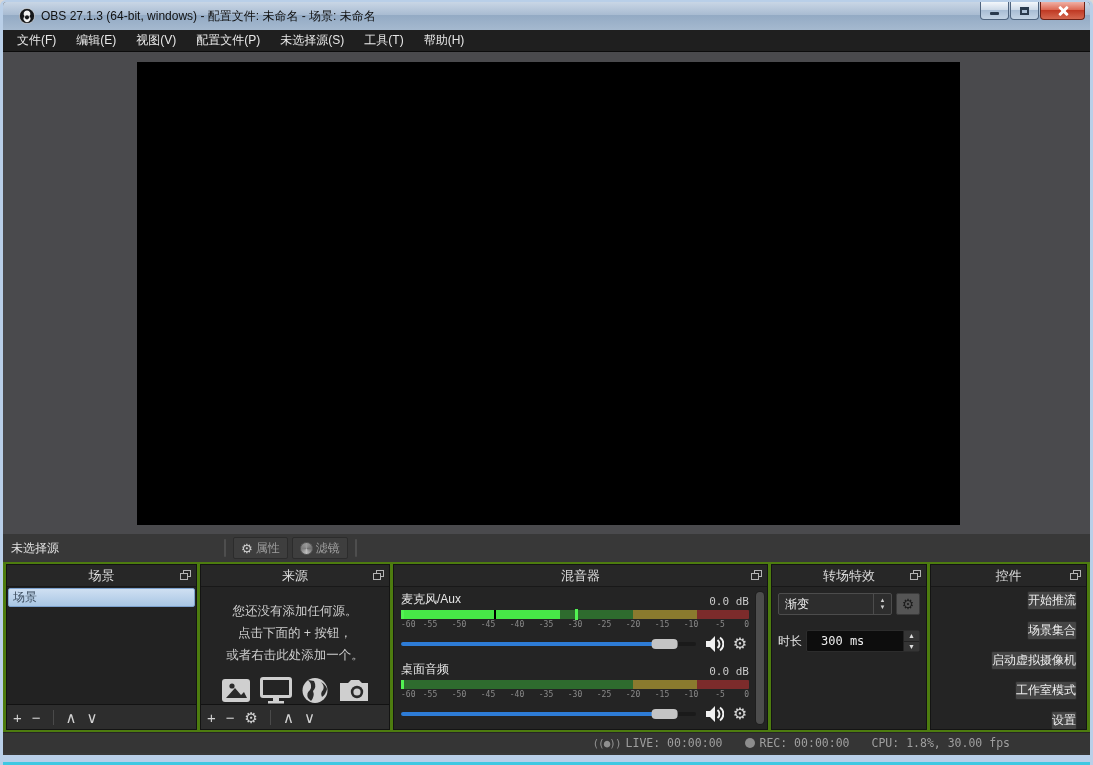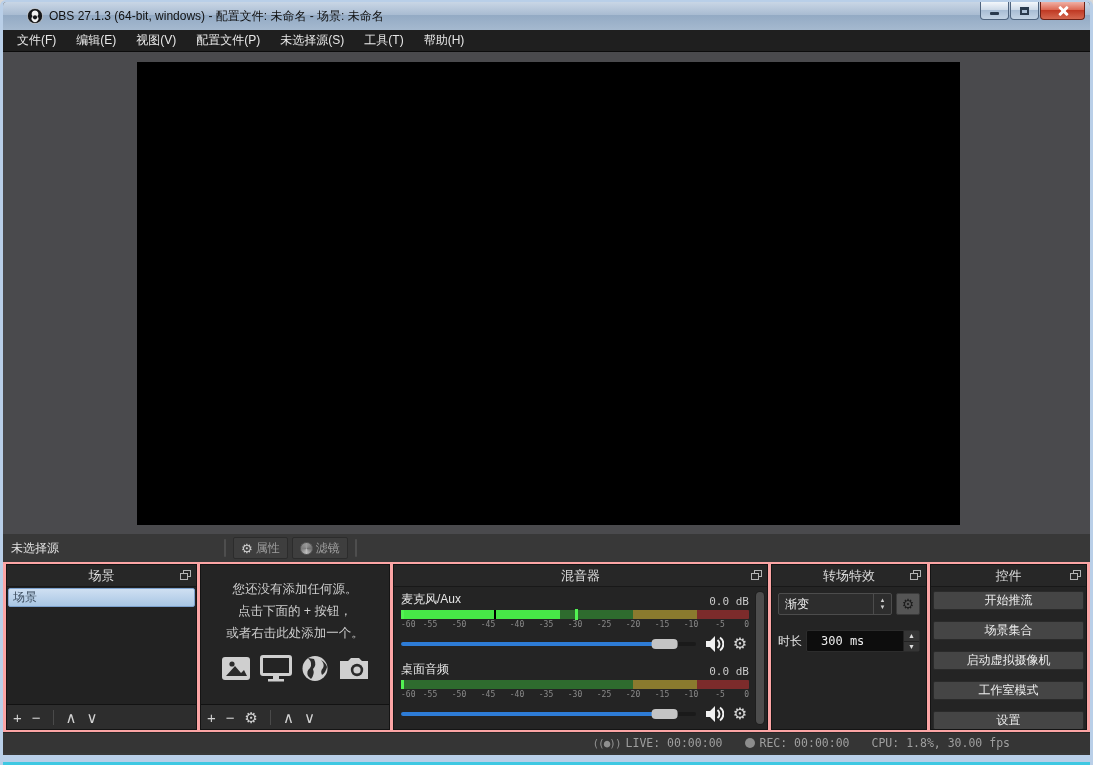--- a/index.html
+++ b/index.html
@@ -3,21 +3,21 @@
 <meta charset="utf-8">
 <style>
   * { margin:0; padding:0; box-sizing:border-box; }
   body { background:#d8d8d8; font-family:"Liberation Sans","DejaVu Sans",sans-serif; }
   .window{ width:1093px; height:765px; position:relative; background:#383838;
     border-left:3px solid #b9cfe8; border-right:3px solid #b9cfe8; border-top:2px solid #b9cfe8;
     border-radius:6px 6px 0 0; overflow:hidden; }
 
   
   .titlebar{ height:28px; background:linear-gradient(#c9d6e5 0%, #a9bcd2 45%, #93aac4 46%, #a5b9cf 100%);
-    display:flex; align-items:center; padding-left:24px; position:relative; }
+    display:flex; align-items:center; padding-left:16px; position:relative; }
   .titlebar .obs-logo{ width:16px; height:16px; margin-right:6px; flex:0 0 auto; }
   .titlebar .title-text{ font-size:12px; color:#111; white-space:nowrap; }
   .winbtns{ position:absolute; top:0; right:5px; display:flex; }
   .winbtn{ width:29px; height:18px; border:1px solid #50657f; border-top:none;
     border-radius:0 0 4px 4px; background:linear-gradient(#f3f7fb, #cfdbe9 45%, #a9bdd4 50%, #c4d4e5);
     display:flex; align-items:center; justify-content:center; margin-left:1px; }
   .winbtn.close{ width:45px; background:linear-gradient(#f0b0a5, #dd6a55 45%, #c03a24 50%, #d4674f); border-color:#6e2014; }
   .glyph-min{ width:9px; height:3px; background:#2a3a4d; border-radius:1px; margin-top:6px;}
   .glyph-max{ width:9px; height:8px; border:2px solid #2a3a4d; border-top-width:3px; background:transparent;}
   .glyph-close{ position:relative; width:10px; height:10px;}
@@ -37,21 +37,21 @@
   .source-status{ color:#e2e2e2; font-size:12px; margin-left:8px; }
   .st-group{ position:absolute; left:216px; display:flex; align-items:center; height:22px; }
   .st-sep{ width:2px; height:18px; background:#4e4e4e; margin:0 5px; border-radius:1px;}
   .st-btn{ display:flex; align-items:center; gap:3px; background:#3e3e3e; border:1px solid #2c2c2c; border-radius:2px;
     height:22px; padding:0 7px; color:#9d9d9d; font-size:12px; margin:0 2px;}
   .st-btn .g{ font-size:13px; color:#cfcfcf; line-height:1;}
   .filter-wheel{ width:13px; height:13px; border-radius:50%;
     background:conic-gradient(#9a9a9a,#6e6e6e,#bdbdbd,#7d7d7d,#9a9a9a); border:1px solid #5a5a5a;}
 
   
-  .docks{ height:170px; background:#fca5a5; display:flex; gap:3px; padding:2px 3px; }
+  .docks{ height:170px; background:#4d7c0f; display:flex; gap:3px; padding:2px 3px; }
   .panel{ background:#242424; border:1px solid #141414; display:flex; flex-direction:column; position:relative;}
   .panel-header{ height:22px; background:#272727; border-bottom:1px solid #181818; display:flex; align-items:center; justify-content:center; position:relative; flex:0 0 auto;}
   .panel-title{ color:#dedede; font-size:13px; }
   .popout{ position:absolute; right:5px; top:5px; width:11px; height:11px; }
   .panel-body{ flex:1 1 auto; position:relative; overflow:hidden;}
   .panel-toolbar{ height:25px; background:#2d2d2d; border-top:1px solid #121212; display:flex; align-items:center; padding:0 6px; gap:10px; flex:0 0 auto;}
   .tb-icon{ color:#d2d2d2; font-size:15px; line-height:1; }
   .tb-sep{ width:1px; height:15px; background:#4a4a4a; margin:0 2px;}
 
   .p-scenes{ flex:0 0 191px;}
@@ -99,21 +99,21 @@
   .combo-spin{ width:18px; border-left:1px solid #4c4c4c; align-self:stretch; display:flex; flex-direction:column; align-items:center; justify-content:center; color:#cfcfcf; font-size:6px; line-height:1.2;}
   .sq-btn{ width:24px; height:22px; background:#555; border:1px solid #3a3a3a; border-radius:2px; display:flex; align-items:center; justify-content:center; color:#1d1d1d; font-size:14px;}
   .dur-label{ color:#e2e2e2; }
   .spinbox{ flex:1 1 auto; height:22px; background:#0d0d0d; border:1px solid #2c2c2c; border-radius:2px; display:flex; align-items:center; position:relative;}
   .spin-value{ padding-left:14px; color:#eee; font-size:12px; font-family:"DejaVu Sans Mono",monospace;}
   .spin-arrows{ position:absolute; right:0; top:0; bottom:0; width:16px; display:flex; flex-direction:column;}
   .spin-arrow{ flex:1; background:#353535; border-left:1px solid #222; display:flex; align-items:center; justify-content:center; color:#ddd; font-size:7px;}
   .spin-arrow:first-child{ border-bottom:1px solid #222;}
 
   
-  .ctl-body{ padding:4px 2px; display:flex; flex-direction:column; gap:11px;}
+  .ctl-body{ padding:4px 9px; display:flex; flex-direction:column; gap:11px;align-items:flex-end;}
   .ctl-btn{ height:20px; background:#454545; border:1px solid #2a2a2a; border-radius:2px; color:#ececec; font-size:12px;
     display:flex; align-items:center; justify-content:center;}
 
   
   .statusbar{ height:21px; background:#353535; border-top:1px solid #262626; display:flex; align-items:center; justify-content:flex-end; gap:22px; padding-right:80px;
     color:#9f9f9f; font-size:11.5px; font-family:"DejaVu Sans Mono",monospace;}
   .sb-item{ display:flex; align-items:center; gap:5px;}
   .live-ico{ color:#8f8f8f; letter-spacing:-1px; font-size:11px;}
   .rec-dot{ width:10px; height:10px; border-radius:50%; background:#8d8d8d; display:inline-block;}
 
@@ -194,20 +194,27 @@
       <div class="panel-toolbar">
         <span class="tb-icon">+</span>
         <span class="tb-icon">−</span>
         <span class="tb-sep"></span>
         <span class="tb-icon">∧</span>
         <span class="tb-icon">∨</span>
       </div>
     </div>
 
     <div class="panel p-sources">
+      <div class="panel-header">
+        <span class="panel-title">来源</span>
+        <svg class="popout" viewBox="0 0 11 11">
+          <rect x="3.5" y="0.5" width="7" height="6" fill="none" stroke="#b5b5b5"></rect>
+          <rect x="0.5" y="3.5" width="7" height="6" fill="#272727" stroke="#b5b5b5"></rect>
+        </svg>
+      </div>
       <div class="panel-body">
         <div class="src-empty">
           <div>您还没有添加任何源。</div>
           <div>点击下面的 + 按钮，</div>
           <div>或者右击此处添加一个。</div>
         </div>
         <div class="src-icons">
           <svg width="30" height="27" viewBox="0 0 30 27">
             <rect x="1" y="2" width="28" height="23" rx="3" fill="#cfcfcf"></rect>
             <circle cx="11" cy="9" r="2.6" fill="#2b2b2b"></circle>

